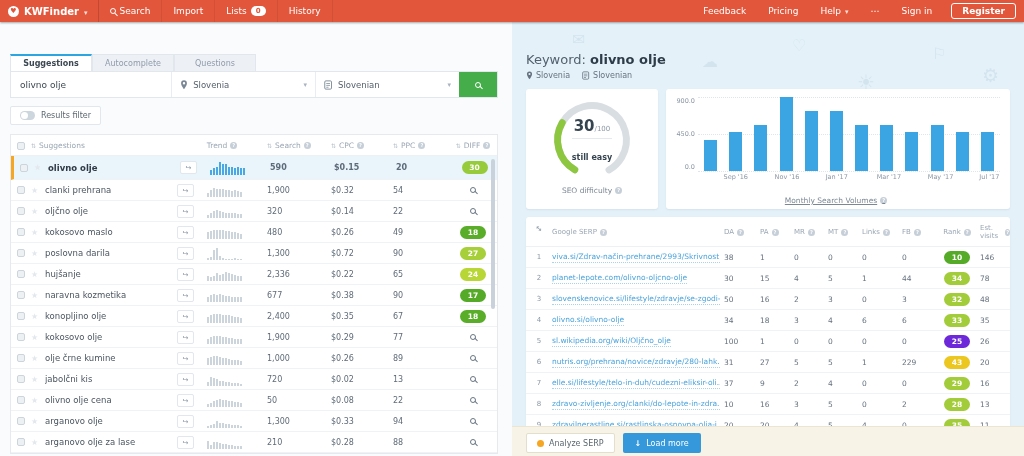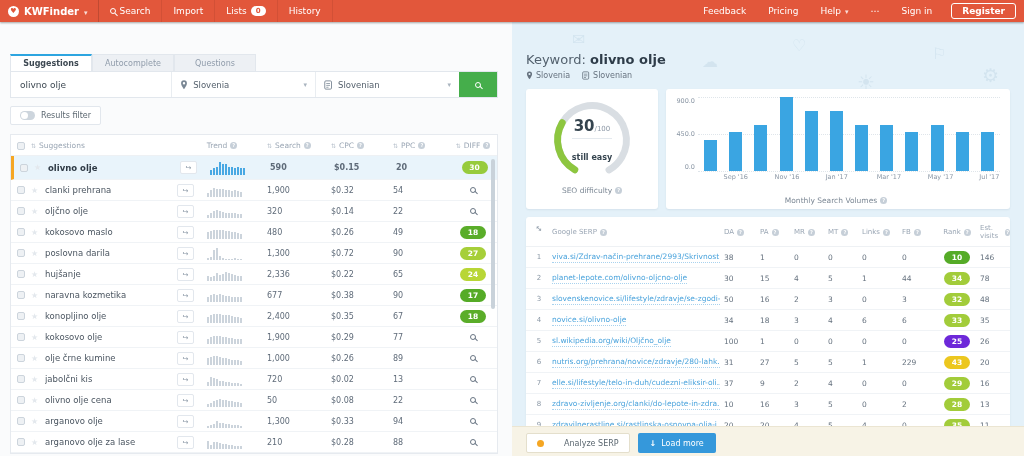--- a/index.html
+++ b/index.html
@@ -109,40 +109,40 @@
               font-size:6.5px; color:#8b97a5; text-align:right; padding:0 3px 12px 0; height:86px;}
   .plot-wrap { flex:1; }
   .plot { height:74px; position:relative; display:flex; align-items:flex-end;
           justify-content:space-between; padding:0 6px; }
   .gridline { position:absolute; left:0; right:0; border-top:1px dotted #dfe5ea; }
   .bar { width:13px; background:#3aa5e2; position:relative; z-index:1;}
   .x-labels { display:flex; justify-content:space-between; padding:2px 0 0 0; font-size:6.5px;
               color:#8b97a5; }
   .x-labels span { width:21px; text-align:center; white-space:nowrap;}
   .chart-caption { text-align:center; font-size:7.5px; color:#7b8794; padding:3px 0 2px;
-                   display:flex; justify-content:center; gap:3px; align-items:center;}
+                   display:flex; justify-content:center; gap:3px; align-items:center;text-decoration:underline;}
 
   
   .serp-table { margin-top:8px; background:#fff; border-radius:3px; box-shadow:0 1px 2px rgba(40,70,90,.08);
                 position:relative; z-index:1;}
   .serp-grid { display:grid; align-items:center;
                grid-template-columns:26px 172px 36px 34px 34px 34px 40px 32px 46px 1fr; }
   .serp-head { padding:7px 0 6px; font-size:7px; color:#9aa6b4; border-bottom:1px solid #eef1f4;}
   .serp-head .hc { display:flex; align-items:center; gap:3px; }
   .expand-icon { display:inline-block; transform:rotate(45deg); color:#8a97a5; font-size:8px;
                  margin-left:8px; cursor:pointer;}
   .serp-row { height:21px; font-size:7.5px; color:#66727f; border-bottom:1px solid #f0f3f6; }
   .serp-row .n { text-align:center; color:#8a97a5; font-size:7px;}
   .serp-url { color:#4aa3dc; white-space:nowrap; overflow:hidden; cursor:pointer;
               border-bottom:1px dotted #a8d2ee; justify-self:start; max-width:168px; line-height:11px;}
   .rank-cell { text-align:center; }
   .right-footer { position:absolute; left:0; right:0; bottom:-8px; height:38px; background:#f7f3e6;
                   border-top:1px solid #ebe5d2; display:flex; gap:8px; padding:6px 14px; z-index:2;}
   .btn-analyze { background:#fff; border:1px solid #e4dfcc; border-radius:2px; font-size:8px;
-                 color:#5b6770; display:flex; align-items:center; gap:20px; padding:4px 10px;
+                 color:#5b6770; display:flex; align-items:center; gap:5px; padding:4px 10px;
                  height:20px; cursor:pointer; font-family:inherit;}
   .dot-orange { width:7px; height:7px; border-radius:50%; background:#f5a623; display:inline-block;}
   .btn-load { background:#3598db; border:none; border-radius:2px; font-size:8px; color:#fff;
               display:flex; align-items:center; gap:5px; padding:4px 12px; height:20px;
               cursor:pointer; font-family:inherit;}
   .dl-icon::before { content:"↓"; font-size:8px; font-weight:bold; }
 
   .doodle-gear::before{content:"⚙";} .doodle-sun::before{content:"☀";}
   .doodle-mail::before{content:"✉";} .doodle-cloud::before{content:"☁";}
   .doodle-heart::before{content:"♡";} .doodle-flag::before{content:"⚐";}
@@ -806,21 +806,21 @@
               <span>16</span>
               <span>2</span>
               <span>3</span>
               <span>0</span>
               <span>3</span>
               <span class="rank-cell"><span class="pill" style="background:#a2cc3a">32</span></span>
               <span>48</span>
             </div>
             <div class="serp-grid serp-row">
               <span class="n">4</span>
-              <span class="serp-url">novice.si/olivno-olje</span>
+              <span class="serp-url">olivno.si/olivno-olje</span>
               <span>34</span>
               <span>18</span>
               <span>3</span>
               <span>4</span>
               <span>6</span>
               <span>6</span>
               <span class="rank-cell"><span class="pill" style="background:#a2cc3a">33</span></span>
               <span>35</span>
             </div>
             <div class="serp-grid serp-row">

